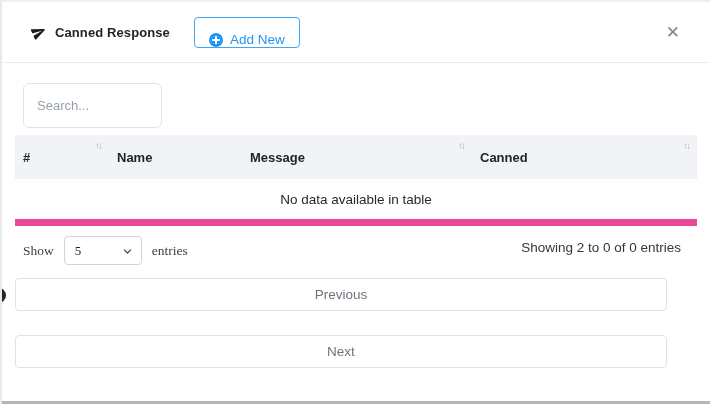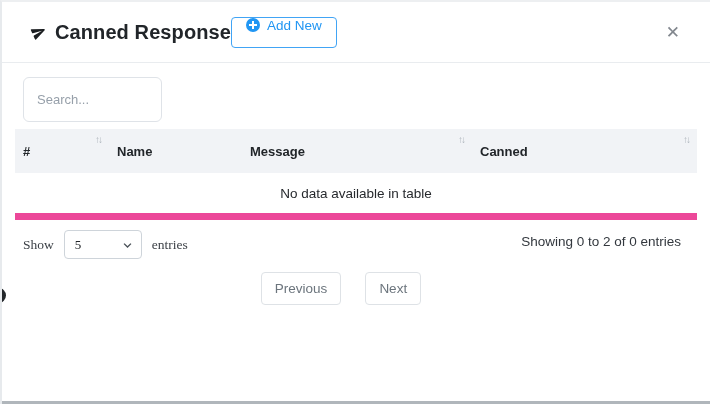--- a/index.html
+++ b/index.html
@@ -17,43 +17,44 @@
 
   
   .header {
     display:flex; align-items:center;
     height:61px;
     padding:0 26px 0 28px;
     border-bottom:1px solid #e9ecef;
   }
   .send-icon { width:18px; height:18px; display:inline-flex; align-items:center; justify-content:center; }
   .send-icon svg { width:16px; height:16px; fill:#1b1e21; transform:rotate(-24deg); }
-  .title { font-size:20px; font-weight:700; margin-left:7px; letter-spacing:.1px; }
+  .title { font-size:13px; font-weight:700; margin-left:7px; letter-spacing:.1px; }
   .add-btn {
-    display:inline-flex; align-items:flex-start; gap:7px;
+    margin-left:24px;
+    display:inline-flex; align-items:flex-end; gap:7px;
     height:31px; padding:0 14px;
     background:#fff; border:1px solid #41a4f5; border-radius:4px;
     color:#2196f3; font-size:13.5px; font-family:inherit; cursor:pointer;
   }
   .plus-circle { position:relative; width:14px; height:14px; border-radius:50%; background:#2196f3; flex:0 0 auto; }
   .plus-circle::before, .plus-circle::after { content:""; position:absolute; background:#fff; left:50%; top:50%; }
   .plus-circle::before { width:8px; height:2px; transform:translate(-50%,-50%); }
   .plus-circle::after  { width:2px; height:8px; transform:translate(-50%,-50%); }
   .close-btn {
     margin-left:auto;
     background:none; border:none; cursor:pointer;
     color:#82878e; font-size:17px; line-height:1; font-family:inherit;
     padding:4px;
   }
 
   
   .body { padding:0 13px; }
   .search-input {
     display:block;
-    margin:14px 0 7px 8px;
+    margin:20px 0 7px 8px;
     width:139px; height:45px;
     border:1px solid #dfe3e8; border-radius:6px;
     padding:0 13px;
     font-size:13px; font-family:inherit; color:#b91c1c;
     outline:none;
   }
   .search-input::placeholder { color:#97a0aa; }
 
   table { width:100%; border-collapse:collapse; table-layout:fixed; }
   col.c1 { width:94px; } col.c2 { width:133px; } col.c3 { width:230px; }
@@ -84,21 +85,21 @@
     background:#fff; color:#212529;
     font-size:13px; font-family:inherit;
     padding:0 24px 0 10px;
     appearance:none; -webkit-appearance:none; -moz-appearance:none;
     outline:none; cursor:pointer;
   }
   .chevron { position:absolute; right:9px; top:50%; transform:translateY(-50%); pointer-events:none; display:flex; }
   .chevron svg { width:11px; height:11px; stroke:#495057; stroke-width:2; fill:none; }
   .showing-text { margin-left:auto; margin-right:8px; padding-top:4px; font-size:13.5px; color:#33383e; }
 
-  .pagination { display:flex; justify-content:center; gap:24px; padding:13px 30px 0 0; }
+  .pagination { display:flex; justify-content:center; gap:24px; padding:13px 30px 0 0;flex-direction:column; }
   .page-btn {
     background:#fff; border:1px solid #dee2e6; border-radius:4px;
     color:#6c757d; font-size:13.5px; font-family:inherit;
     padding:8px 13px; cursor:pointer;
   }
 
   
   .edge-handle {
     position:absolute; left:-11px; top:286px;
     width:15px; height:15px; border-radius:50%;
@@ -170,21 +171,21 @@
             <option selected="">5</option>
           </select>
           <span class="chevron">
             <svg viewBox="0 0 16 16">
                 <polyline points="3,6 8,11 13,6"></polyline>
               </svg>
           </span>
         </span>
         <span>entries</span>
       </div>
-      <span class="showing-text">Showing 0 to 2 of 0 entries</span>
+      <span class="showing-text">Showing 2 to 0 of 0 entries</span>
     </div>
 
     <div class="pagination">
       <button class="page-btn">Previous</button>
       <button class="page-btn">Next</button>
     </div>
 
   </div>
 
   <div class="edge-handle"></div>

